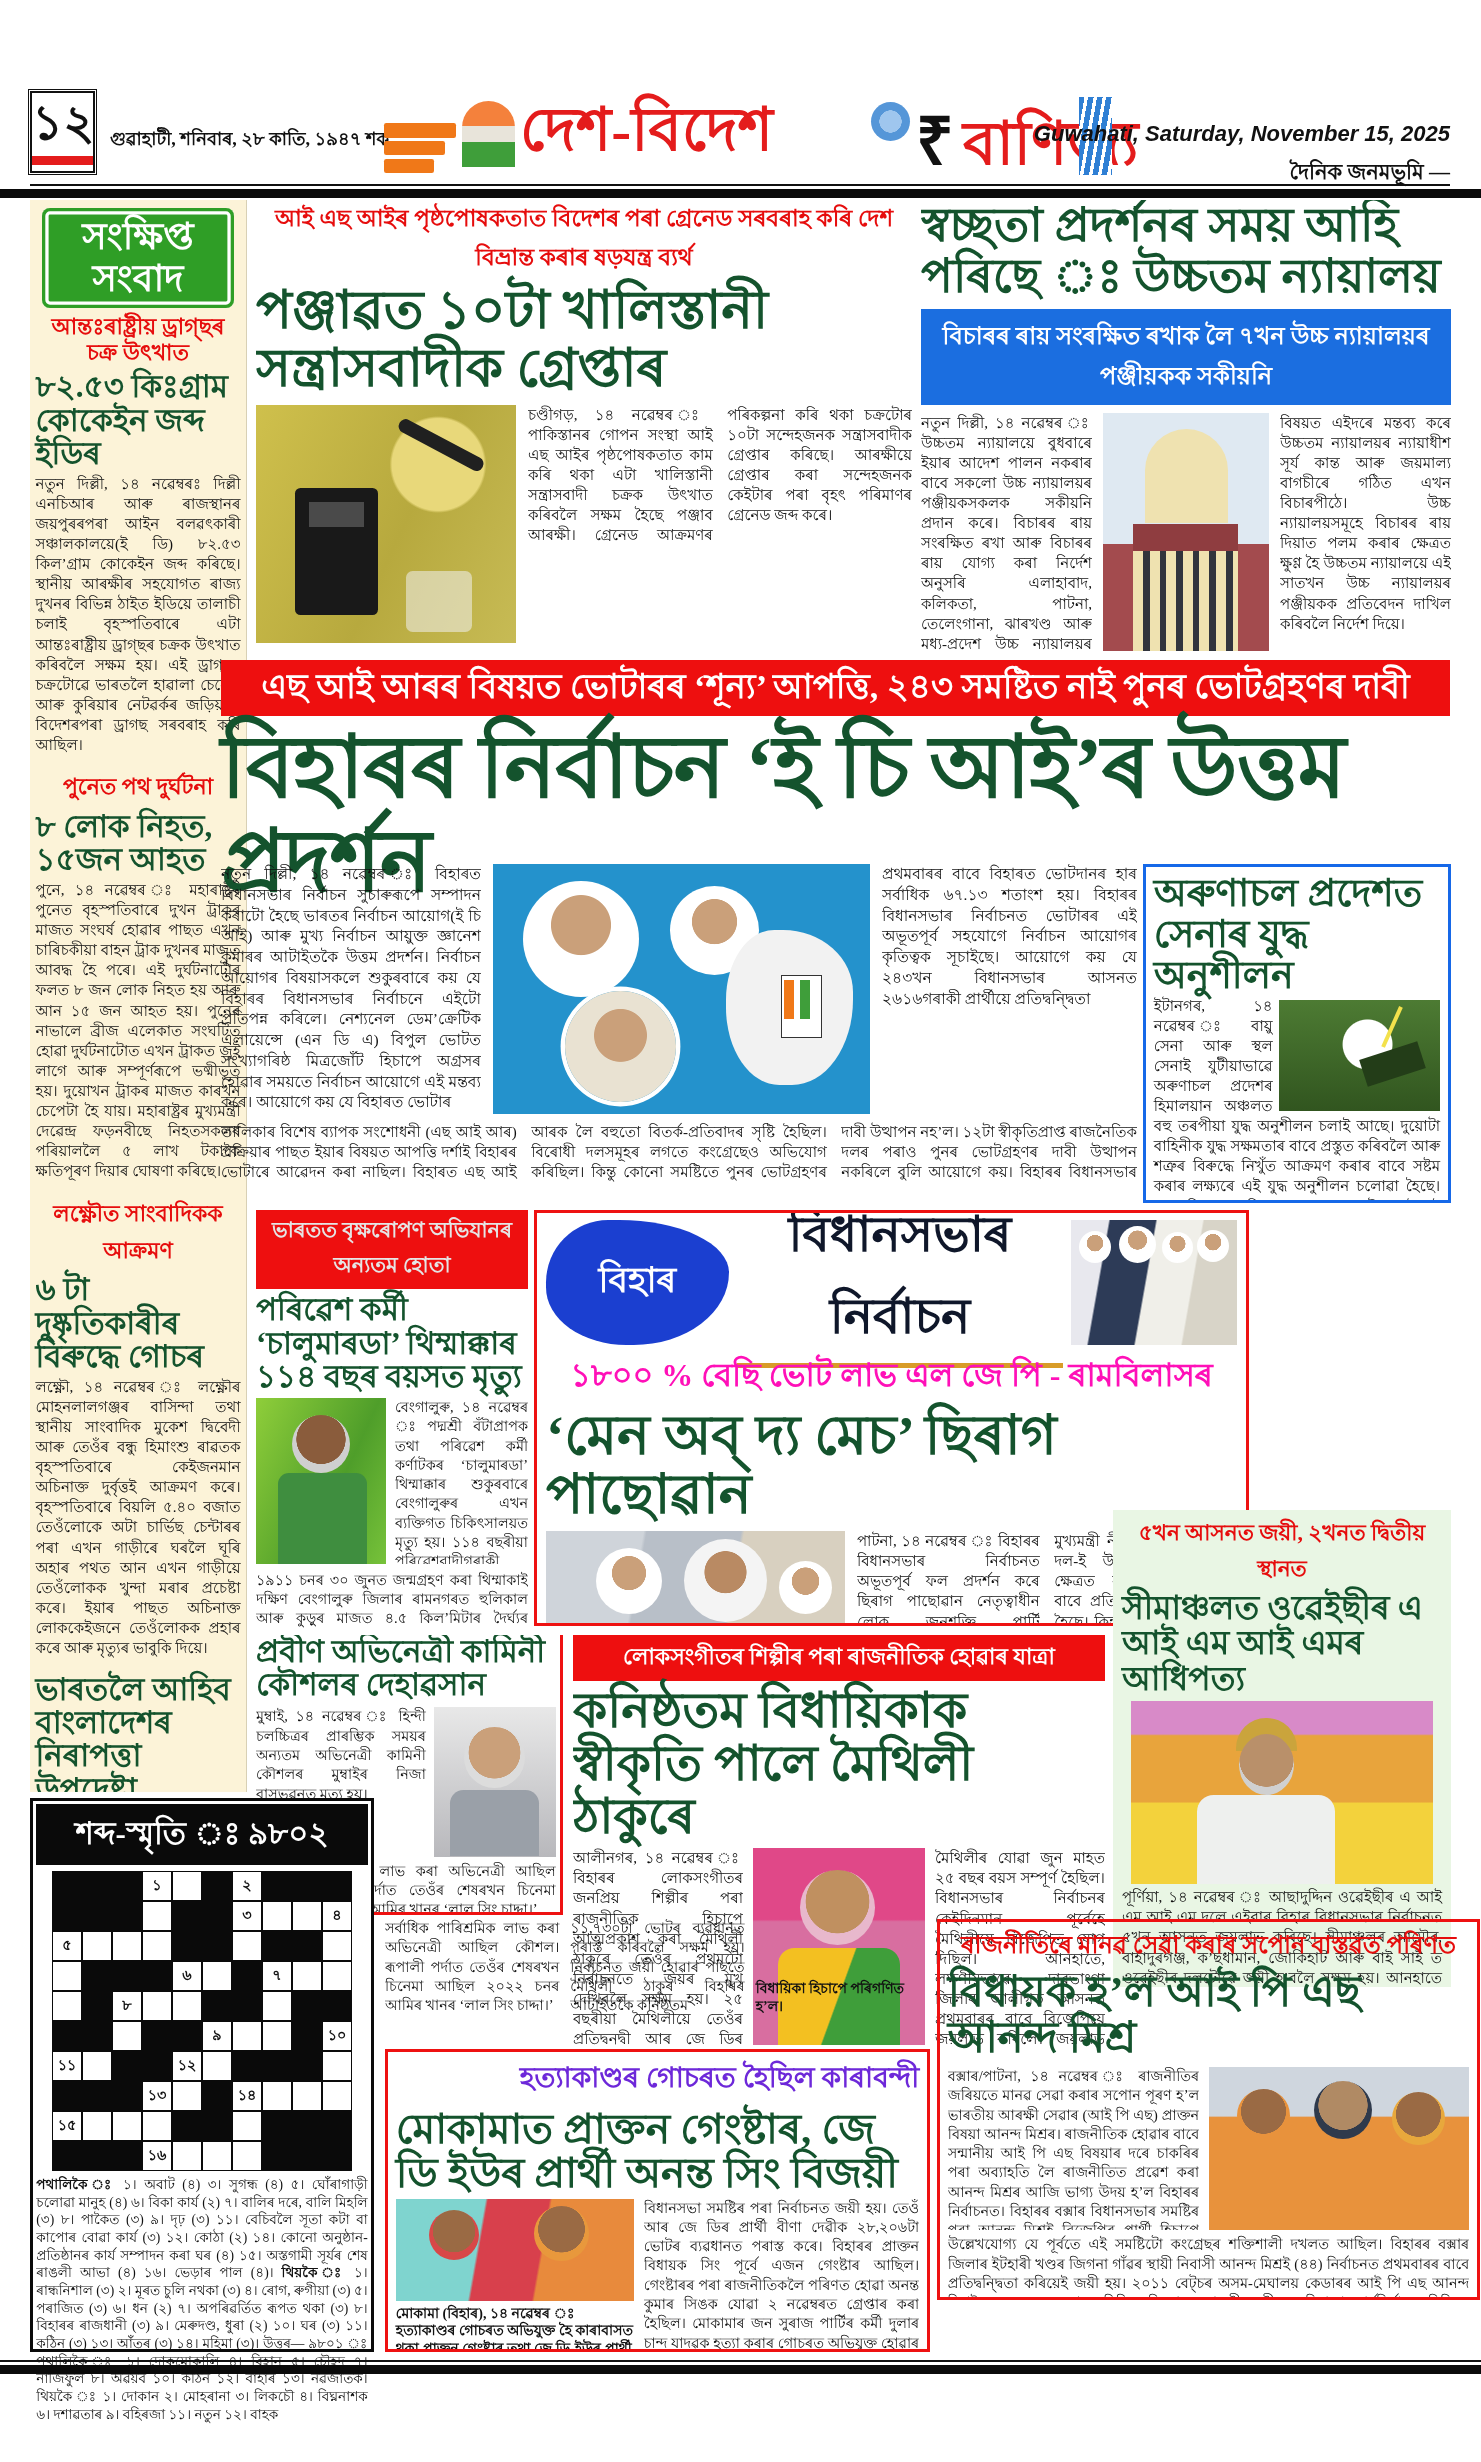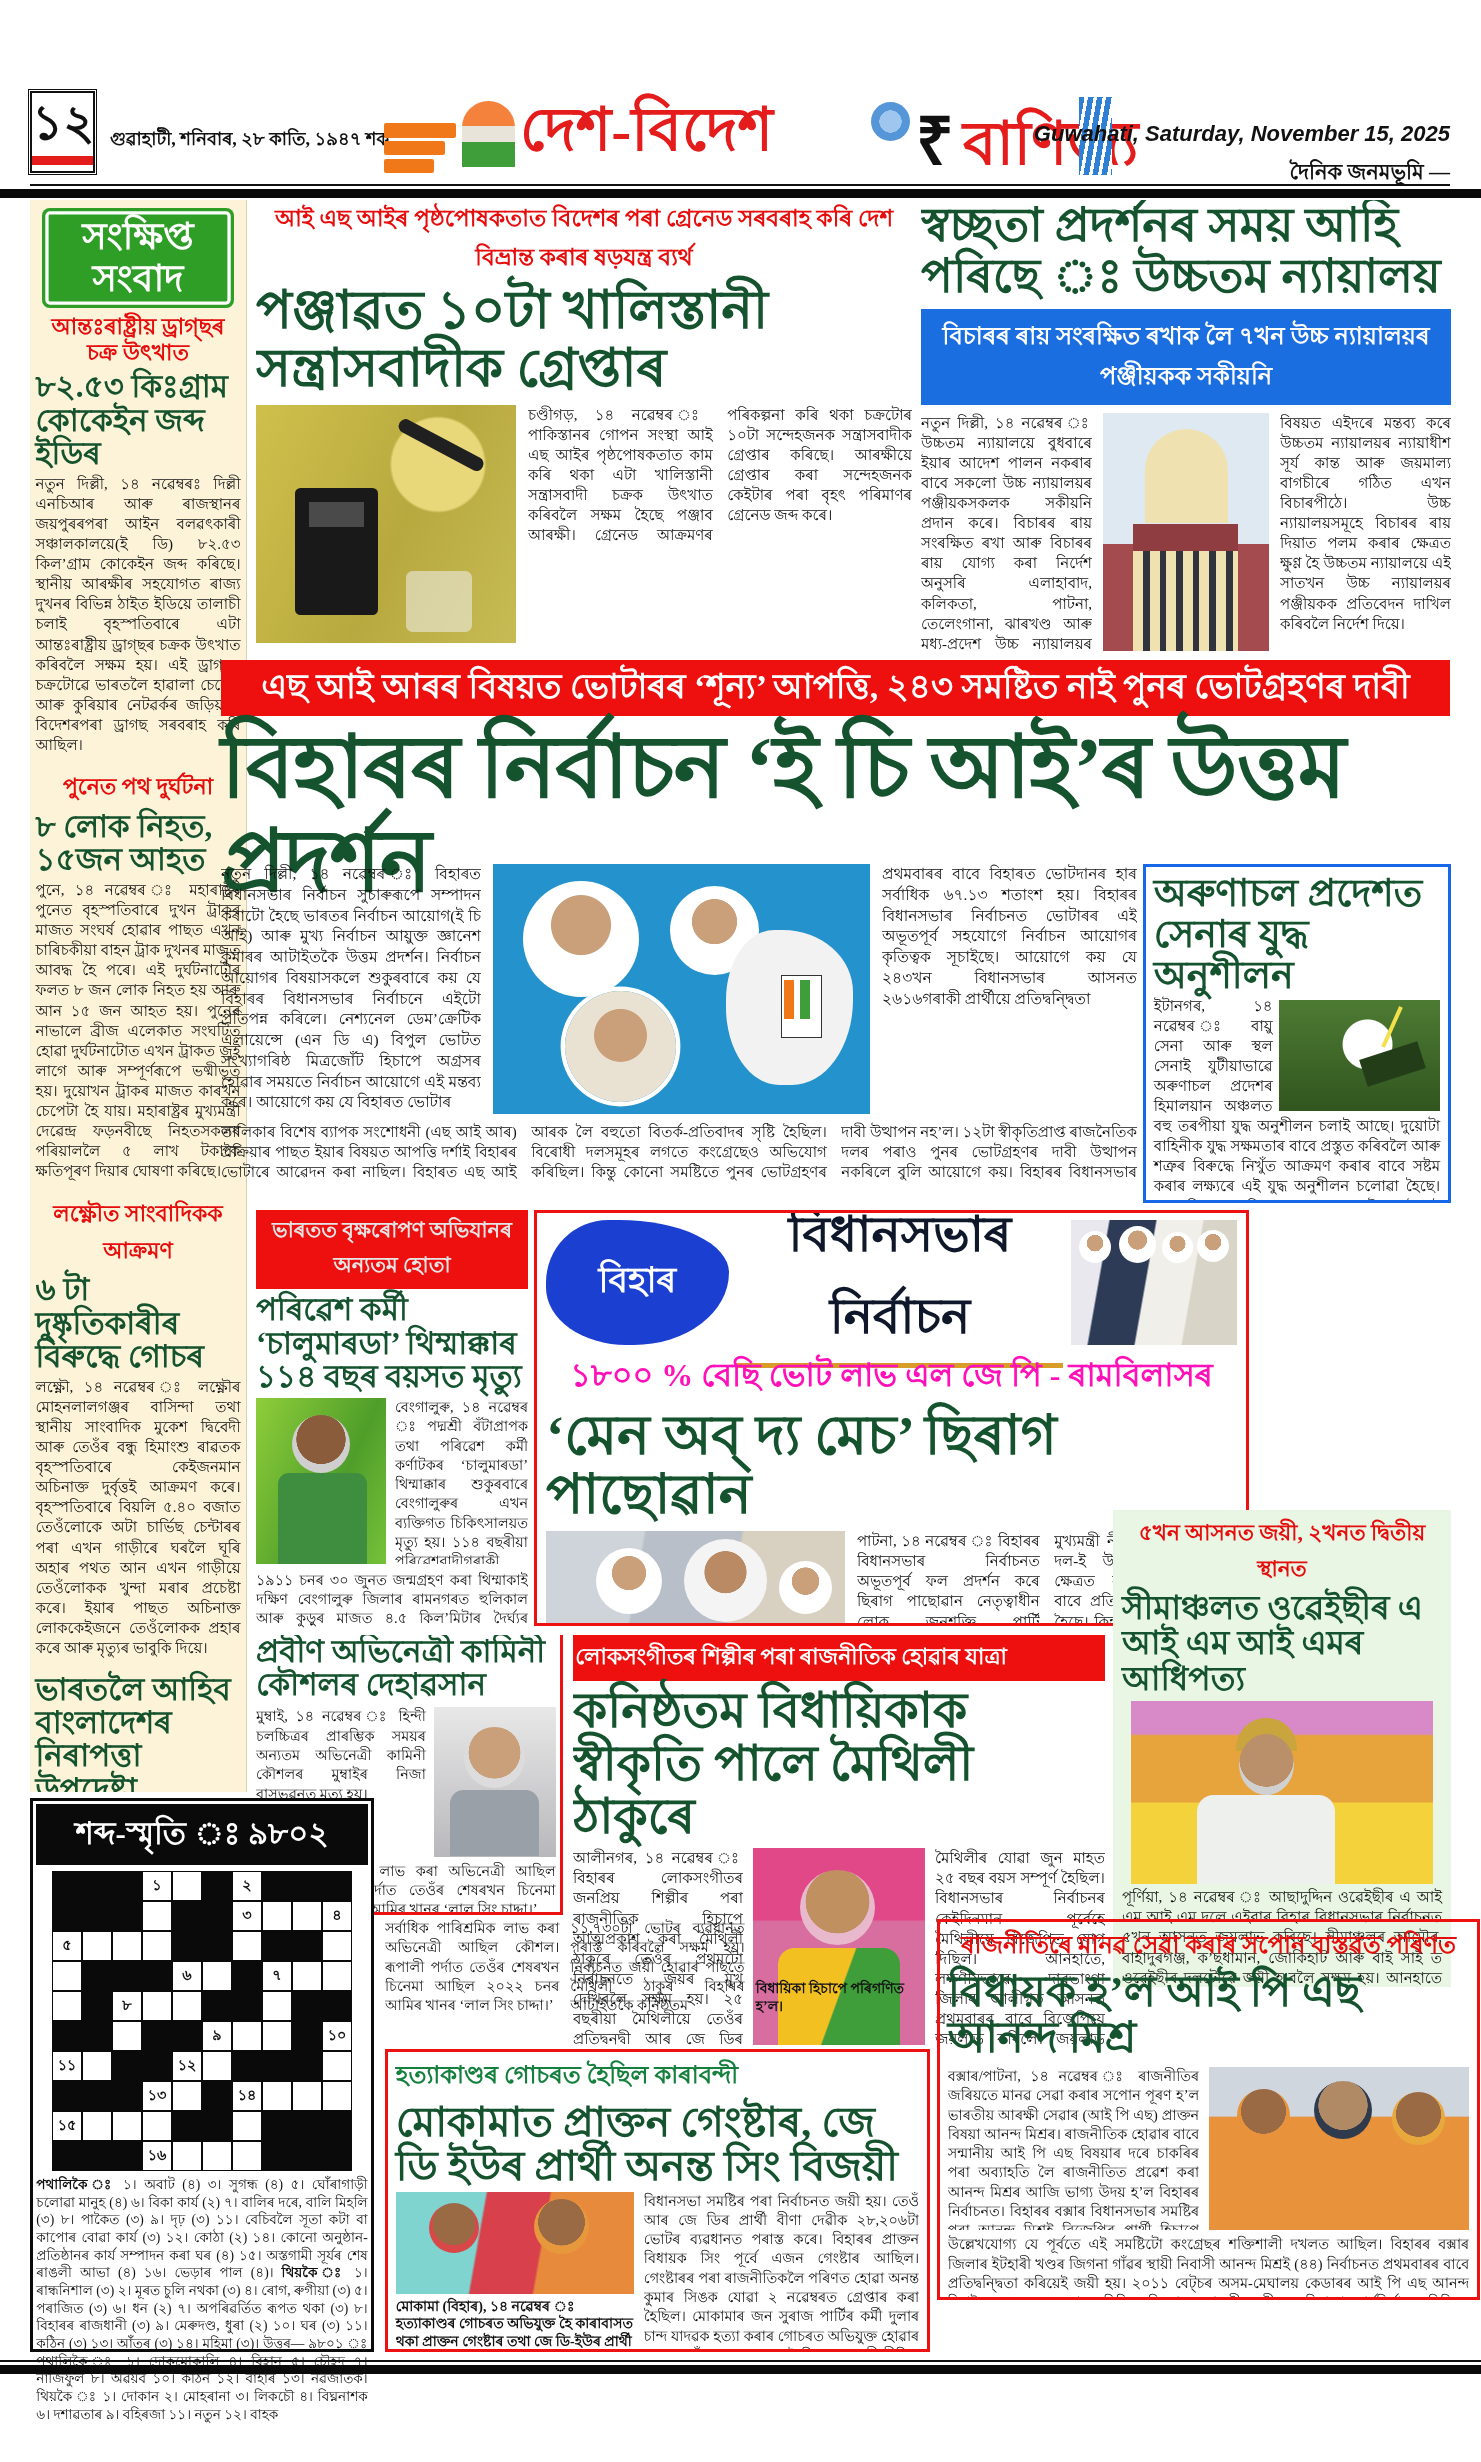--- a/index.html
+++ b/index.html
@@ -223,42 +223,42 @@
       <div class="bodytxt" style="flex:1;font-size:14.4px;">মুম্বাই, ১৪ নৱেম্বৰ ঃ হিন্দী চলচ্চিত্ৰৰ প্ৰাৰম্ভিক সময়ৰ অন্যতম অভিনেত্ৰী কামিনী কৌশলৰ মুম্বাইৰ নিজা বাসভৱনত মৃত্যু হয়।</div>
       <div class="photo" style="width:122px;height:150px;flex:none;background:linear-gradient(#e8e8e8,#b8b8bc);">
         <div class="abs face" style="left:30px;top:19.4px;width:61px;height:61px;background:radial-gradient(circle at 50% 42%,#caa07a 0 55%,#dcdcdc 56%);"></div>
         <div class="abs" style="left:16.6px;top:83px;width:89px;height:66px;background:#9aa0a8;border-radius:13.3px 13.3px 0 0;"></div>
       </div>
     </div>
     <div class="bodytxt" style="margin-top:4.4px;font-size:14.4px;">সৰ্বাধিক পাৰিশ্ৰমিক লাভ কৰা অভিনেত্ৰী আছিল কৌশল। ৰূপালী পৰ্দাত তেওঁৰ শেষৰখন চিনেমা আছিল ২০২২ চনৰ আমিৰ খানৰ ‘লাল সিং চাদ্দা।’</div>
   </div>
 
   <div class="abs clip" style="left:573px;top:1635px;width:532px;height:410px;">
-    <div style="background:#ee0f0f;color:#fff;font-weight:bold;font-size:22px;text-align:left;padding:4.4px 2.2px;">লোকসংগীতৰ শিল্পীৰ পৰা ৰাজনীতিক হোৱাৰ যাত্ৰা</div>
+    <div style="background:#ee0f0f;color:#fff;font-weight:bold;font-size:22px;text-align:center;padding:4.4px 2.2px;">লোকসংগীতৰ শিল্পীৰ পৰা ৰাজনীতিক হোৱাৰ যাত্ৰা</div>
     <div class="hl" style="font-size:49px;margin:4.4px 0;">কনিষ্ঠতম বিধায়িকাক স্বীকৃতি পালে মৈথিলী ঠাকুৰে</div>
     <div style="display:flex;gap:10px;">
       <div class="bodytxt" style="flex:1;height:238px;overflow:hidden;">আলীনগৰ, ১৪ নৱেম্বৰ ঃ বিহাৰৰ লোকসংগীতৰ জনপ্ৰিয় শিল্পীৰ পৰা ৰাজনীতিক হিচাপে আত্মপ্ৰকাশ কৰা মৈথিলী ঠাকুৰে তেওঁৰ প্ৰথমটো নিৰ্বাচনতে জয়ৰ মুখ দেখিবলৈ সক্ষম হয়। ২৫ বছৰীয়া মৈথিলীয়ে তেওঁৰ প্ৰতিদ্বন্দ্বী আৰ জে ডিৰ হেভিৱেইট প্ৰাৰ্থী বিনোদ মিশ্ৰক ১১,৭৩০টা ভোটৰ ব্যৱধানত পৰাস্ত</div>
       <div class="photo" style="width:172px;height:238px;flex:none;background:linear-gradient(#e04888 0 30%,#d86ea0 31%);">
         <div class="abs face" style="left:47px;top:22px;width:75px;height:75px;background:radial-gradient(circle at 50% 42%,#c09060 0 55%,#e8b8cc 56%);"></div>
         <div class="abs" style="left:25px;top:100px;width:122px;height:138px;background:linear-gradient(110deg,#f3c021 0 45%,#3f9e3a 46%);border-radius:16.6px 16.6px 0 0;"></div>
       </div>
       <div class="bodytxt" style="flex:1;height:238px;overflow:hidden;">মৈথিলীৰ যোৱা জুন মাহত ২৫ বছৰ বয়স সম্পূৰ্ণ হৈছিল। বিধানসভাৰ নিৰ্বাচনৰ কেইদিনমান পূৰ্বেহে মৈথিলীয়ে বিজেপিত যোগ দিছিল। আনহাতে, লক্ষণীয়ভাৱে দাৰভাংগা জিলাৰ আলীগড় আসনত প্ৰথমবাৰৰ বাবে বিজেপিয়ে জয়লাভ কৰিলে। জয়লাভ কৰিয়েই মৈথিলীয়ে কয় যে তেওঁ আলীগড়ৰ নাম সলনি কৰাৰ প্ৰচেষ্টা চলাব।</div>
     </div>
   </div>
 
   <div class="abs clip" style="left:385px;top:1919px;width:545px;height:125px;">
     <div style="display:flex;gap:11px;">
       <div class="bodytxt" style="flex:1;font-size:14.4px;">সৰ্বাধিক পাৰিশ্ৰমিক লাভ কৰা অভিনেত্ৰী আছিল কৌশল। ৰূপালী পৰ্দাত তেওঁৰ শেষৰখন চিনেমা আছিল ২০২২ চনৰ আমিৰ খানৰ ‘লাল সিং চাদ্দা।’</div>
       <div class="bodytxt" style="flex:1;font-size:14.4px;">১১,৭৩০টা ভোটৰ ব্যৱধানত পৰাস্ত কৰিবলৈ সক্ষম হয়। নিৰ্বাচনত জয়ী হোৱাৰ পাছতে মৈথিলী ঠাকুৰ বিহাৰৰ আটাইতকৈ কনিষ্ঠতম</div>
       <div class="cap" style="flex:1;align-self:flex-end;">বিধায়িকা হিচাপে পৰিগণিত হ’ল।</div>
     </div>
   </div>
 
   <div class="abs clip" style="left:385px;top:2049px;width:545px;height:303px;border:3.3px solid #ee1111;box-sizing:border-box;padding:4.4px 7.8px;">
-    <div style="color:#15803d;font-size:24px;font-weight:bold;text-align:left;">হত্যাকাণ্ডৰ গোচৰত হৈছিল কাৰাবন্দী</div>
+    <div style="color:#6d28d9;font-size:28px;font-weight:bold;text-align:right;">হত্যাকাণ্ডৰ গোচৰত হৈছিল কাৰাবন্দী</div>
     <div class="hl" style="font-size:41px;margin:3.3px 0;">মোকামাত প্ৰাক্তন গেংষ্টাৰ, জে ডি ইউৰ প্ৰাৰ্থী অনন্ত সিং বিজয়ী</div>
     <div style="display:flex;gap:10px;">
       <div style="width:238px;flex:none;">
         <div class="photo" style="width:238px;height:102px;background:linear-gradient(100deg,#7fd4cf 0 35%,#d8404c 36% 60%,#e88a3c 61%);">
           <div class="abs face" style="left:33px;top:11px;width:50px;height:50px;background:radial-gradient(circle at 50% 42%,#9a6a44 0 55%,#d84848 56%);"></div>
           <div class="abs face" style="left:138px;top:7.8px;width:55px;height:55px;background:radial-gradient(circle at 50% 42%,#9a6a44 0 55%,#e8983c 56%);"></div>
         </div>
         <div class="cap" style="margin-top:4.4px;">মোকামা (বিহাৰ), ১৪ নৱেম্বৰ ঃ হত্যাকাণ্ডৰ গোচৰত অভিযুক্ত হৈ কাৰাবাসত থকা প্ৰাক্তন গেংষ্টাৰ তথা জে ডি-ইউৰ প্ৰাৰ্থী অনন্ত কুমাৰ সিঙে বিহাৰৰ মোকামা</div>
       </div>
       <div class="bodytxt" style="flex:1;height:199px;overflow:hidden;font-size:14.4px;">বিধানসভা সমষ্টিৰ পৰা নিৰ্বাচনত জয়ী হয়। তেওঁ আৰ জে ডিৰ প্ৰাৰ্থী বীণা দেৱীক ২৮,২০৬টা ভোটৰ ব্যৱধানত পৰাস্ত কৰে। বিহাৰৰ প্ৰাক্তন বিধায়ক সিং পূৰ্বে এজন গেংষ্টাৰ আছিল। গেংষ্টাৰৰ পৰা ৰাজনীতিকলৈ পৰিণত হোৱা অনন্ত কুমাৰ সিঙক যোৱা ২ নৱেম্বৰত গ্ৰেপ্তাৰ কৰা হৈছিল। মোকামাৰ জন সুৰাজ পাৰ্টিৰ কৰ্মী দুলাৰ চান্দ যাদৱক হত্যা কৰাৰ গোচৰত অভিযুক্ত হোৱাৰ বাবে তেওঁক গ্ৰেপ্তাৰ কৰা হৈছিল। মুখ্যমন্ত্ৰী নীতিশ কুমাৰৰ অন্যতম ঘনিষ্ঠ সহযোগী সিঙক গ্ৰেপ্তাৰ কৰাৰ পাছত নিৰ্বাচন আয়োগে মন্তব্য কৰিছিল ‘নিৰ্বাচনৰ সময়ত অপৰাধীৰ বিৰুদ্ধে ‘শূন্য সহনশীলতা’ নীতি গ্ৰহণ কৰা হৈছে’। জেডি-ইউৰ অনন্ত সিঙে ৯১,৪১৬টা ভোট লাভ কৰে। আনহাতে, আৰ জে ডিৰ বীণা দেৱীয়ে ৬৩,২১০টা ভোট পাই নিৰ্বাচনত পৰাস্ত হয়।</div>

